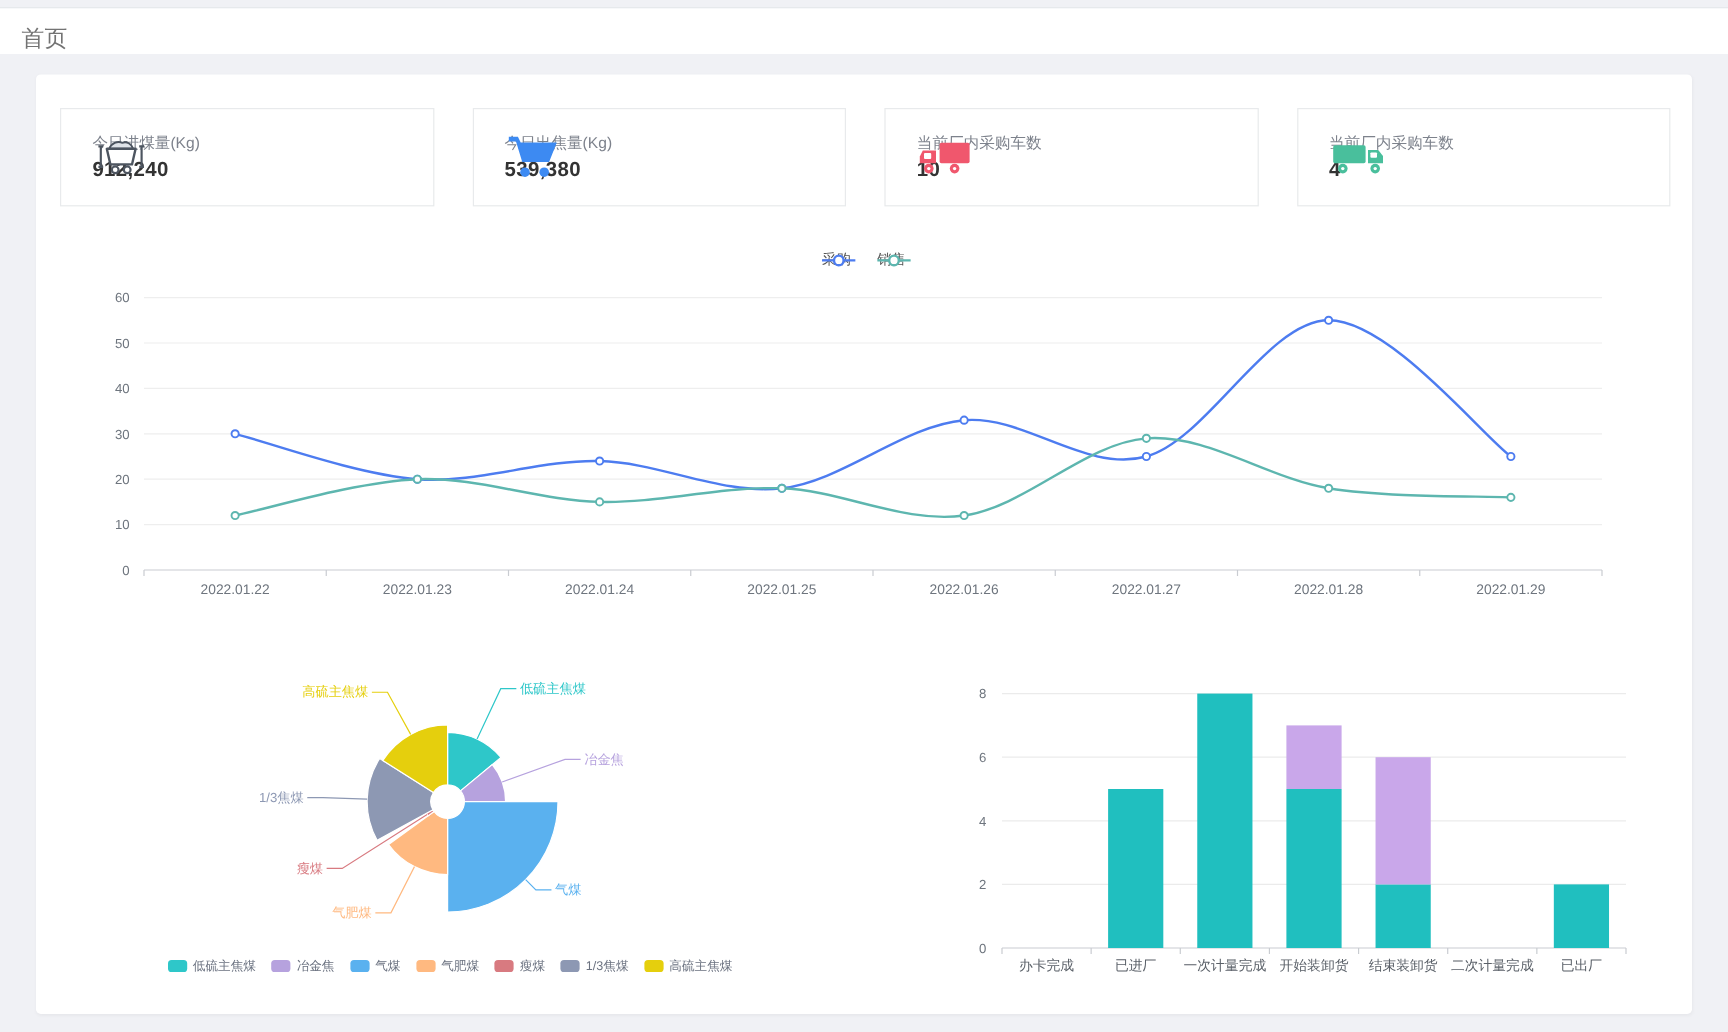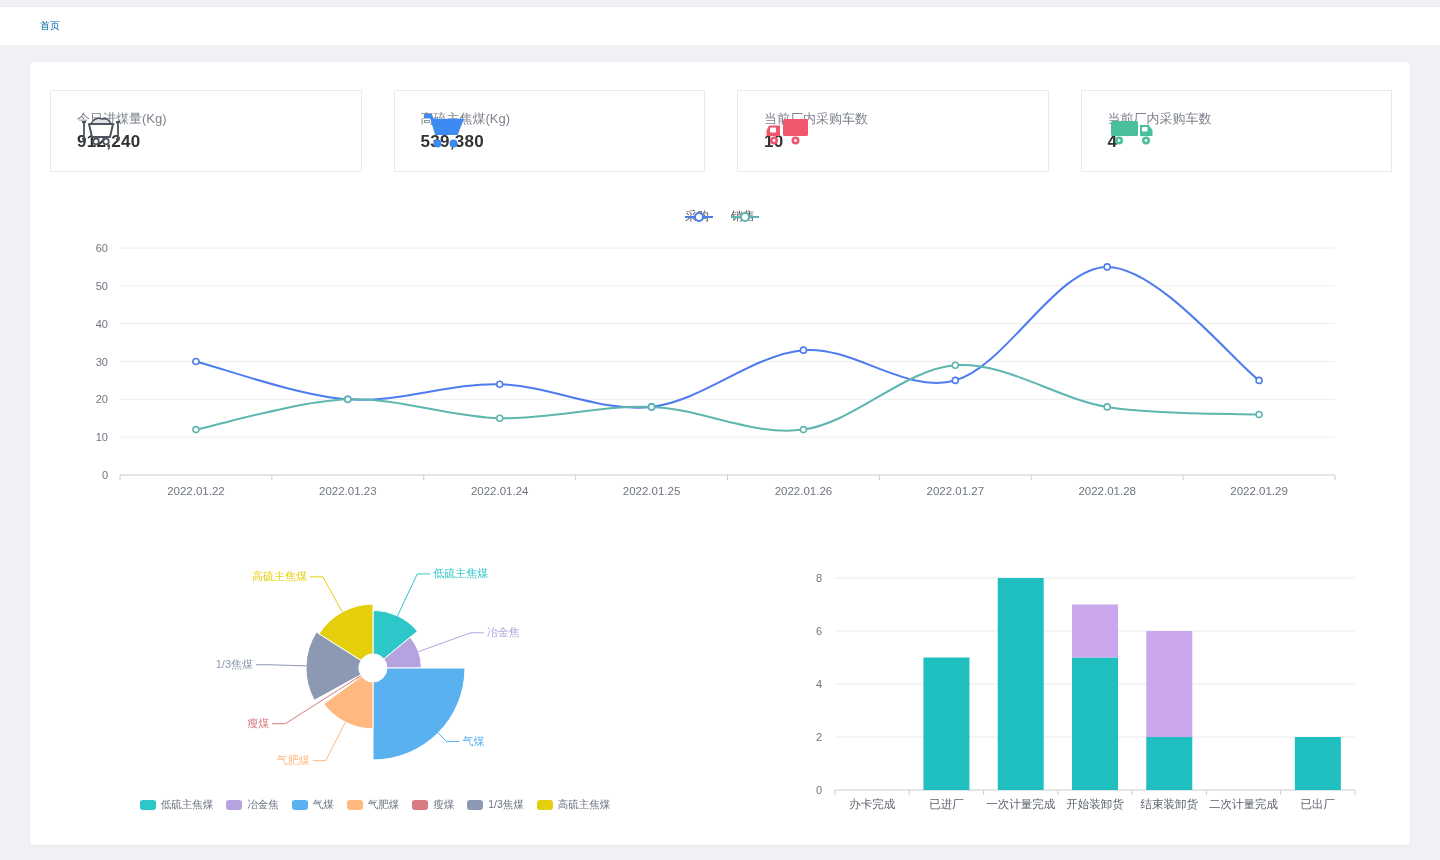--- a/index.html
+++ b/index.html
@@ -1,20 +1,20 @@
 <!DOCTYPE html>
 <html><head>
 <meta charset="utf-8">
 <style>
   * { margin:0; padding:0; box-sizing:border-box; }
   html,body { width:1440px; height:860px; overflow:hidden;
     font-family:"Liberation Sans", sans-serif; background:#f0f1f5; }
   .topline { position:absolute; top:6px; left:0; width:1440px; height:1px; background:#e4e6ea; }
   .breadcrumb-bar { position:absolute; top:7px; left:0; width:1440px; height:38px; background:#fff; }
-  .breadcrumb { position:absolute; top:12px; left:40px; font-size:10px; color:#0369a1; cursor:pointer; }
+  .breadcrumb { position:absolute; top:12px; left:18px; font-size:19px; color:#737373; cursor:pointer; }
   .panel { position:absolute; top:62px; left:30px; width:1380px; height:783px;
     background:#fff; border-radius:4px; box-shadow:0 1px 3px rgba(0,0,0,.04); }
 
   
   .cards { position:absolute; top:28px; left:20px; width:1342px; display:flex; gap:32px; }
   .card { flex:1; height:82px; border:1px solid #e8eaec; background:#fff; display:flex;
     align-items:center; justify-content:space-between; padding:0 44px 0 26px; }
   .card .txt { text-align:left; }
   .card .lbl { font-size:13px; color:#7d828c; }
   .card .val { font-size:17px; font-weight:bold; color:#333; margin-top:4px; letter-spacing:.3px; }
@@ -64,21 +64,21 @@
       </div>
     </div>
 
     <div class="card">
       <svg width="46" height="40" viewBox="0 0 44 40">
         <path d="M2 3 h7.6 l2.3 4.8 H42 l-6.4 16.2 H13.2 L8 7 H2 Z" fill="#3d8af2"></path>
         <circle cx="15.5" cy="32.5" r="4" fill="#3d8af2"></circle>
         <circle cx="31.5" cy="32.5" r="4" fill="#3d8af2"></circle>
       </svg>
       <div class="txt">
-        <div class="lbl">高硫主焦煤(Kg)</div>
+        <div class="lbl">今日出焦量(Kg)</div>
         <div class="val">539,380</div>
       </div>
     </div>
 
     <div class="card">
       <svg width="48" height="36" viewBox="0 0 48 36">
         <rect x="19" y="6" width="25" height="17" rx="1.5" fill="#f0576d"></rect>
         <path d="M5 12.5 h11 v10.5 H2.5 v-5.5 Z" fill="#f0576d"></path>
         <rect x="6" y="14.5" width="6" height="5" rx="0.8" fill="#ffffff"></rect>
         <circle cx="10" cy="27.5" r="4" fill="#f0576d"></circle>

